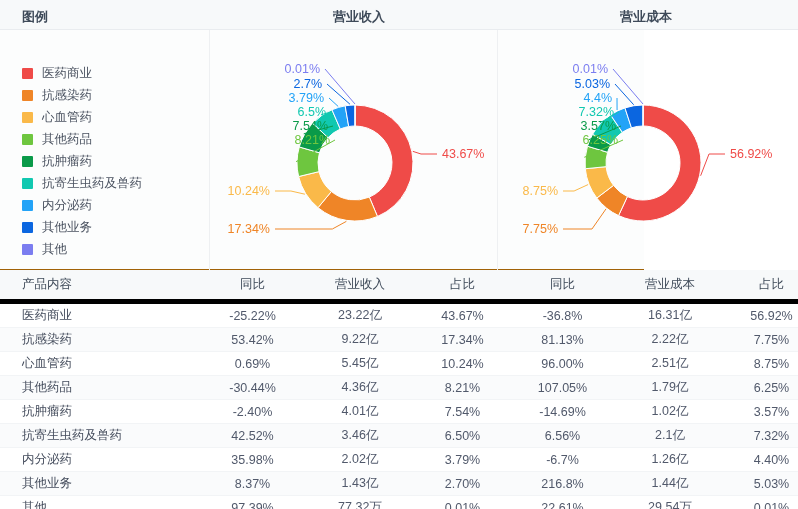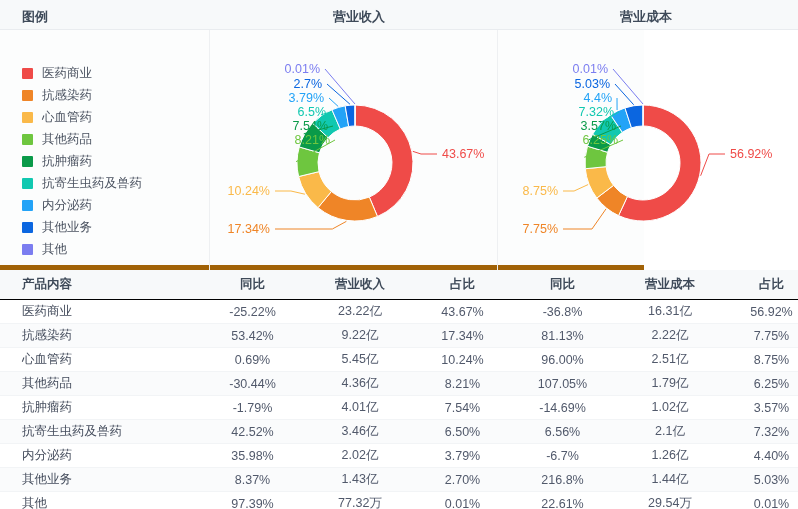--- a/index.html
+++ b/index.html
@@ -22,21 +22,21 @@
     background: #fff;
   }
 
   
   .top-panel {
     position: absolute;
     left: 0; top: 0;
     width: 644px;
     height: 270px;
     background: #fcfdfd;
-    border-bottom: 5px solid #a16207;
+    border-bottom: 1px solid #a16207;
     box-sizing: border-box;
   }
   .panel-header {
     position: absolute;
     left: 0; top: 0;
     width: 798px;
     height: 30px;
     background: #f7f9fa;
     border-bottom: 1px solid #e9ecef;
     box-sizing: border-box;
@@ -113,23 +113,23 @@
   }
   table.data {
     width: 798px;
     border-collapse: collapse;
     table-layout: fixed;
   }
   table.data th {
     height: 29px;
     background: #f7f9fa;
     font-size: 12.5px;
-    font-weight: 700;
+    font-weight: 400;
     color: #3e4a59;
-    border-bottom: 1px solid #000000;
+    border-bottom: 5px solid #000000;
     text-align: center;
     padding: 0;
     margin-left: 32px;
   }
   table.data th.col-name { text-align: left; padding-left: 22px; }
   table.data td {
     height: 23px;
     font-size: 12.5px;
     color: #51596b;
     text-align: center;
@@ -315,21 +315,21 @@
             <td class="col-name">其他药品</td>
             <td class="down">-30.44%</td>
             <td>4.36亿</td>
             <td>8.21%</td>
             <td class="up">107.05%</td>
             <td>1.79亿</td>
             <td>6.25%</td>
           </tr>
           <tr>
             <td class="col-name">抗肿瘤药</td>
-            <td class="down">-1.79%</td>
+            <td class="down">-2.40%</td>
             <td>4.01亿</td>
             <td>7.54%</td>
             <td class="down">-14.69%</td>
             <td>1.02亿</td>
             <td>3.57%</td>
           </tr>
           <tr>
             <td class="col-name">抗寄生虫药及兽药</td>
             <td class="up">42.52%</td>
             <td>3.46亿</td>

